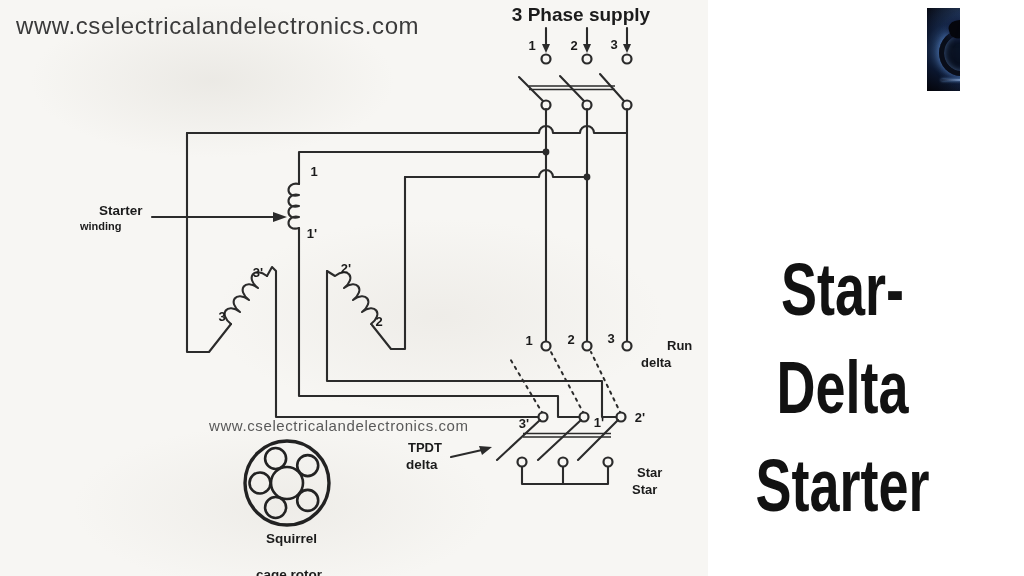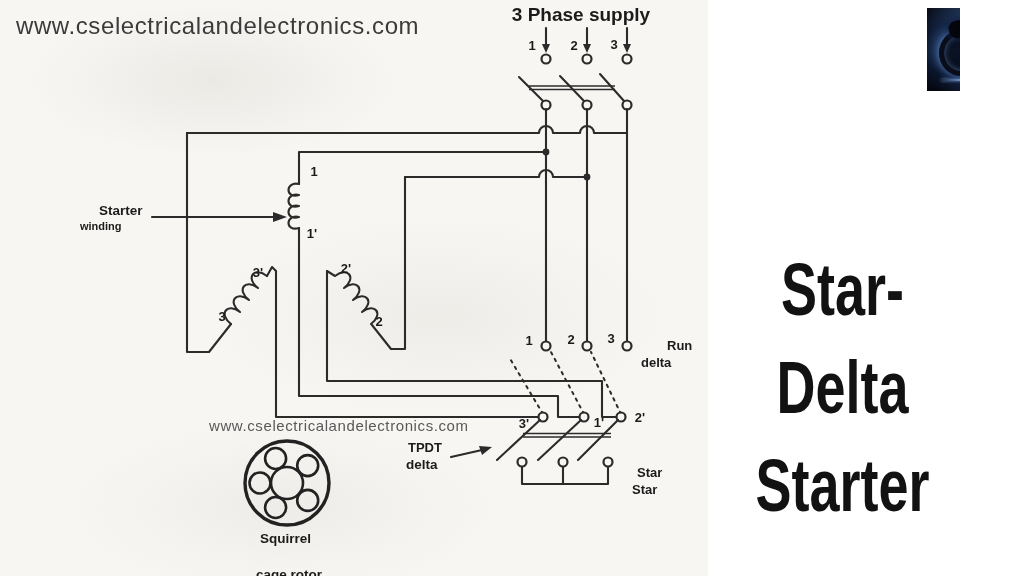--- a/index.html
+++ b/index.html
@@ -194,21 +194,21 @@
   <div class="lbl ctr" style="left:524px;top:423px;">3'</div>
   <div class="lbl ctr" style="left:599px;top:422px;">1'</div>
   <div class="lbl ctr" style="left:640px;top:417px;">2'</div>
 
   <div class="lbl" style="left:637px;top:466px;">Star</div>
   <div class="lbl" style="left:632px;top:483px;">Star</div>
 
   <div class="lbl" style="left:408px;top:441px;font-size:13px;">TPDT</div>
   <div class="lbl" style="left:406px;top:458px;font-size:13.5px;">delta</div>
 
-  <div class="lbl" style="left:260px;top:532px;font-size:13.5px;">Squirrel</div>
+  <div class="lbl" style="left:266px;top:532px;font-size:13.5px;">Squirrel</div>
   <div class="lbl" style="left:256px;top:568px;font-size:13.5px;">cage rotor</div>
 
   <div class="watermark">www.cselectricalandelectronics.com</div>
 
   <div class="main-title">
     <div>Star-Delta</div>
     <div>Starter</div>
   </div>
 
   <div class="logo">

